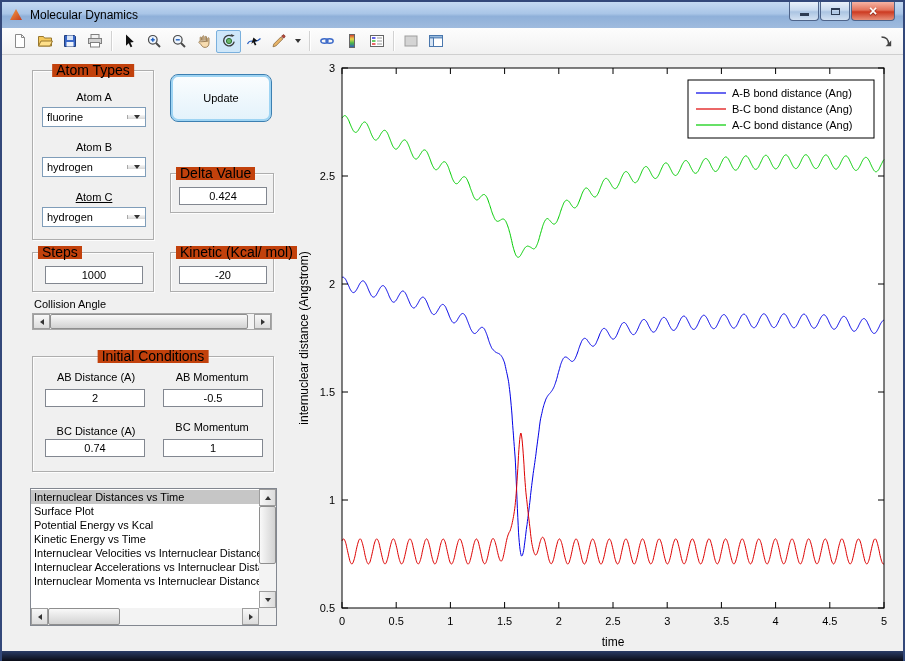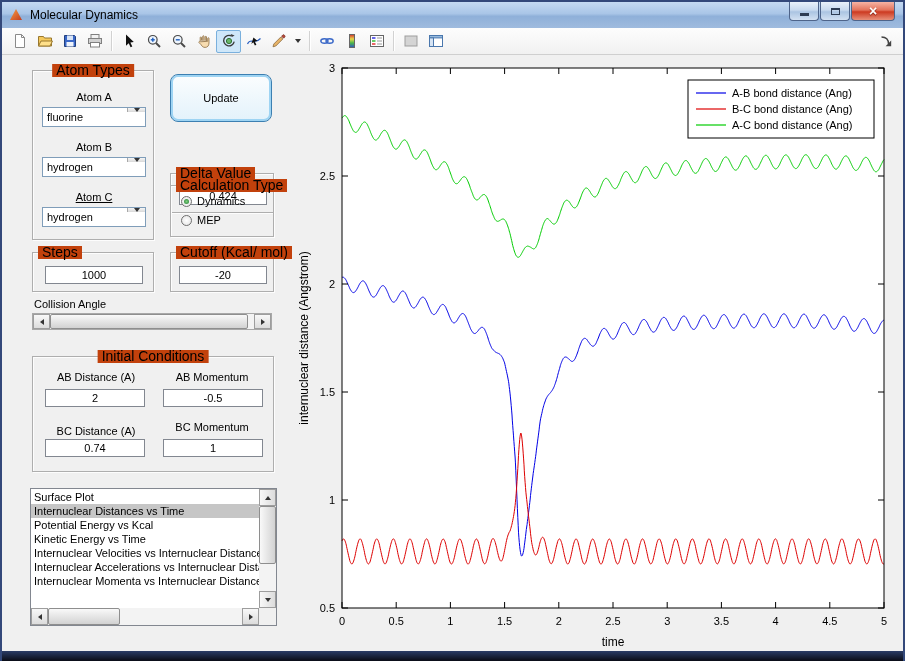--- a/index.html
+++ b/index.html
@@ -23,21 +23,21 @@
   #dock-btn{margin-left:auto;}
   
   #content{position:absolute;left:0;right:0;top:53px;height:596px;background:#f0f0f0;}
   #bottombar{position:absolute;left:0;right:0;top:649px;height:10px;background:linear-gradient(#2a3c66,#0a0c16);}
   .panel{position:absolute;border:1px solid #aeaeae;box-shadow:inset 1px 1px 0 #fdfdfd,1px 1px 0 #fdfdfd;box-sizing:border-box;}
   .panel-title{position:absolute;top:-7px;font-size:14px;line-height:13px;background:#c2410c;padding:0 4px;white-space:nowrap;color:#000;}
   .pt-center{left:50%;transform:translateX(-50%);}
   .pt-left{left:5px;}
   .lbl{position:absolute;font-size:11px;color:#000;white-space:nowrap;}
   .lbl-c{text-align:center;}
-  .combo{position:absolute;width:104px;height:20px;background:#fff;border:1px solid #7f9db9;display:flex;align-items:flex-start;box-sizing:border-box;}
+  .combo{position:absolute;width:104px;height:20px;background:#fff;border:1px solid #7f9db9;display:flex;align-items:center;box-sizing:border-box;}
   .combo-value{flex:1;padding-left:4px;font-size:11px;line-height:18px;overflow:hidden;white-space:nowrap;}
   .combo-btn{width:17px;background:linear-gradient(#f6f6f6,#d8d8d8);border-left:1px solid #a8a8a8;display:flex;align-items:center;justify-content:center;}
   input.edit{position:absolute;box-sizing:border-box;height:18px;border:1px solid #828790;background:#fff;text-align:center;font-size:11px;font-family:inherit;padding:0;}
   #update-btn{position:absolute;left:168px;top:19px;width:102px;height:48px;background:linear-gradient(#fbfdfe,#e3f2fb);border:1px solid #3c7fb1;box-shadow:inset 0 0 0 2px #9ed4f3;border-radius:8px;font-size:11px;font-family:inherit;color:#000;}
   .radio-row{position:absolute;left:10px;display:flex;align-items:center;gap:5px;font-size:11px;}
   .radio{width:11px;height:11px;border-radius:50%;border:1px solid #6f6f6f;background:radial-gradient(#ffffff,#e2e2e2);position:relative;box-sizing:border-box;}
   .radio.checked::after{content:"";position:absolute;left:2px;top:2px;width:5px;height:5px;border-radius:50%;background:radial-gradient(#7ed07e,#1f7a2f);}
   
   .scrollbar{position:absolute;background:#f3f3f3;border:1px solid #a8a8a8;box-sizing:border-box;}
   .sb-arrow{position:absolute;background:linear-gradient(#f8f8f8,#dcdcdc);border:1px solid #9d9d9d;box-sizing:border-box;display:flex;align-items:center;justify-content:center;}
@@ -246,39 +246,28 @@
       </div>
     </div>
 
     <button id="update-btn">Update</button>
 
     <div class="panel" style="left:168px;top:78px;width:104px;height:40px;margin-top:40px;">
       <span class="panel-title pt-left">Delta Value</span>
       <input class="edit" style="left: 8px; top: 13px; width: 88px;" value="0.424">
     </div>
 
-    <div class="panel" style="left:168px;top:130px;width:104px;height:52px;">
-      <span class="panel-title pt-left">Calculation Type</span>
-      <div class="radio-row" style="top:9px;">
-        <span class="radio checked"></span>
-        <span>Dynamics</span>
-      </div>
-      <div class="radio-row" style="top:28px;">
-        <span class="radio"></span>
-        <span>MEP</span>
-      </div>
-    </div>
 
     <div class="panel" style="left:30px;top:197px;width:122px;height:40px;">
       <span class="panel-title pt-left">Steps</span>
       <input class="edit" style="left: 12px; top: 13px; width: 98px;" value="1000">
     </div>
 
     <div class="panel" style="left:168px;top:197px;width:104px;height:40px;">
-      <span class="panel-title pt-left">Cutoff (Kcal/ mol)</span>
+      <span class="panel-title pt-left">Kinetic (Kcal/ mol)</span>
       <input class="edit" style="left: 8px; top: 13px; width: 88px;" value="-20">
     </div>
 
     <span class="lbl" style="left:32px;top:243px;">Collision Angle</span>
     <div class="scrollbar" style="left:30px;top:258px;width:240px;height:17px;">
       <span class="sb-arrow" style="left:0;top:0;width:17px;height:15px;">
           <span class="tri-l"></span>
         </span>
       <span class="sb-thumb" style="left:17px;top:0;width:198px;height:15px;"></span>
       <span class="sb-arrow" style="right:0;top:0;width:17px;height:15px;">
@@ -293,22 +282,22 @@
       <input class="edit" style="left: 12px; top: 32px; width: 100px;" value="2">
       <input class="edit" style="left: 130px; top: 32px; width: 100px;" value="-0.5">
       <span class="lbl lbl-c" style="left:8px;width:110px;top:68px;">BC Distance (A)</span>
       <span class="lbl lbl-c" style="left:124px;width:110px;top:64px;">BC Momentum</span>
       <input class="edit" style="left: 12px; top: 82px; width: 100px;" value="0.74">
       <input class="edit" style="left: 130px; top: 82px; width: 100px;" value="1">
     </div>
 
     <div id="listbox">
       <div id="list-items">
+          <div class="list-item selected">Internuclear Distances vs Time</div>
           <div class="list-item">Surface Plot</div>
-          <div class="list-item selected">Internuclear Distances vs Time</div>
           <div class="list-item">Potential Energy vs Kcal</div>
           <div class="list-item">Kinetic Energy vs Time</div>
           <div class="list-item">Internuclear Velocities vs Internuclear Distance</div>
           <div class="list-item">Internuclear Accelerations vs Internuclear Distance</div>
           <div class="list-item">Internuclear Momenta vs Internuclear Distance</div>
         </div>
       <div id="list-vscroll">
         <span class="sb-arrow v" style="left:0;top:0;width:17px;height:17px;">
             <span class="tri-u"></span>
           </span>

